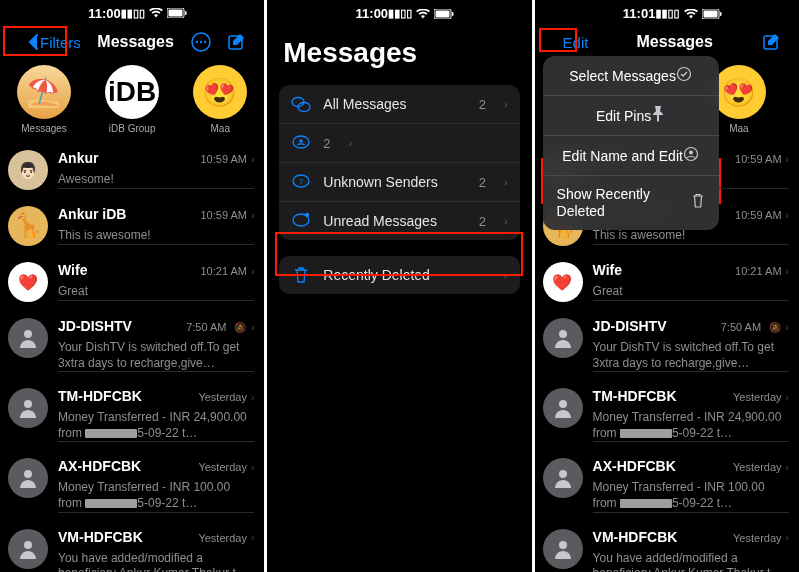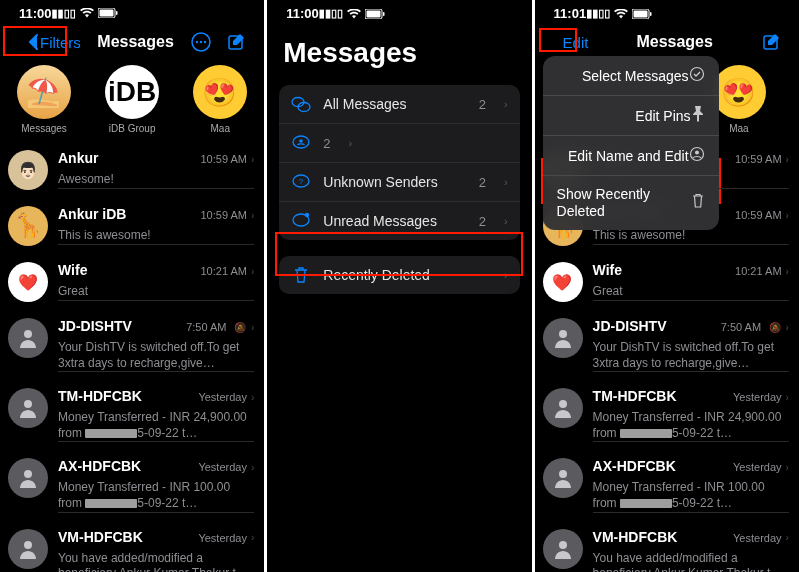--- a/index.html
+++ b/index.html
@@ -1,19 +1,19 @@
 <!DOCTYPE html>
 <html><head>
 <meta charset="utf-8">
 <style>
   * { margin: 0; padding: 0; box-sizing: border-box; }
   body { background: #000; font-family: -apple-system, "SF Pro Text", "Helvetica Neue", Arial, sans-serif; overflow: hidden; }
   .stage { display: flex; width: 800px; height: 572px; gap: 3px; background: #fff; }
   .phone { flex: 0 0 264.3px; height: 572px; background: #000; color: #fff; overflow: hidden; position: relative; }
-  .status-bar { display: flex; justify-content: flex-start; align-items: center; padding: 6px 8px; font-size: 13px; font-weight: 600; margin-left: 11px; }
+  .status-bar { display: flex; justify-content: center; align-items: center; padding: 6px 8px; font-size: 13px; font-weight: 600; margin-left: 11px; }
   .status-icons { display: flex; gap: 4px; align-items: center; font-size: 11px; }
   .nav-bar { display: flex; justify-content: space-between; align-items: center; padding: 4px 16px 8px; margin-left: 12px; }
   .nav-left { display: flex; align-items: center; color: #0a84ff; font-size: 15px; gap: 2px; }
   .nav-title { color: #fff; font-size: 16px; font-weight: 600; }
   .nav-right { display: flex; gap: 14px; align-items: center; color: #0a84ff; }
   .icon-btn { width: 22px; height: 22px; display: inline-flex; align-items: center; justify-content: center; }
   .hl { border: 2px solid #ff1a00; position: absolute; pointer-events: none; }
 
   
   .pinned { display: flex; justify-content: space-around; padding: 4px 0 8px; }
@@ -41,21 +41,21 @@
   .filter-card { background: #1c1c1e; margin: 0 12px 16px; border-radius: 10px; overflow: hidden; }
   .filter-row { display: flex; align-items: center; gap: 12px; padding: 10px 12px; border-bottom: 0.5px solid #2e2e30; position: relative; }
   .filter-row:last-child { border-bottom: none; }
   .filter-icon { width: 20px; color: #0a84ff; display: flex; align-items: center; justify-content: center; }
   .filter-label { flex: 1; font-size: 14px; color: #e5e5e5; }
   .filter-count { font-size: 13px; color: #8e8e93; }
   .filter-chev { color: #5a5a5e; font-size: 11px; margin-left: 6px; }
 
   
   .menu { position: absolute; top: 56px; left: 8px; background: rgba(50,50,52,0.96); border-radius: 12px; width: 176px; overflow: hidden; backdrop-filter: blur(10px); z-index: 5; }
-  .menu-row { display: flex; justify-content: flex-end; align-items: center; padding: 10px 14px; border-bottom: 0.5px solid #4a4a4d; font-size: 14px; }
+  .menu-row { display: flex; justify-content: center; align-items: center; padding: 10px 14px; border-bottom: 0.5px solid #4a4a4d; font-size: 14px; }
   .menu-row:last-child { border-bottom: none; }
   .menu-icon { color: #c7c7cc; }
 
   .heart-av { background: #fff; }
   .ankur-av { background: #d8c29a; }
   .giraffe-av { background: #e8b65a; font-size: 24px; }
   .muted-icon { margin-left: 4px; opacity: 0.6; font-size: 10px; }
 </style>
 </head>
 <body>

